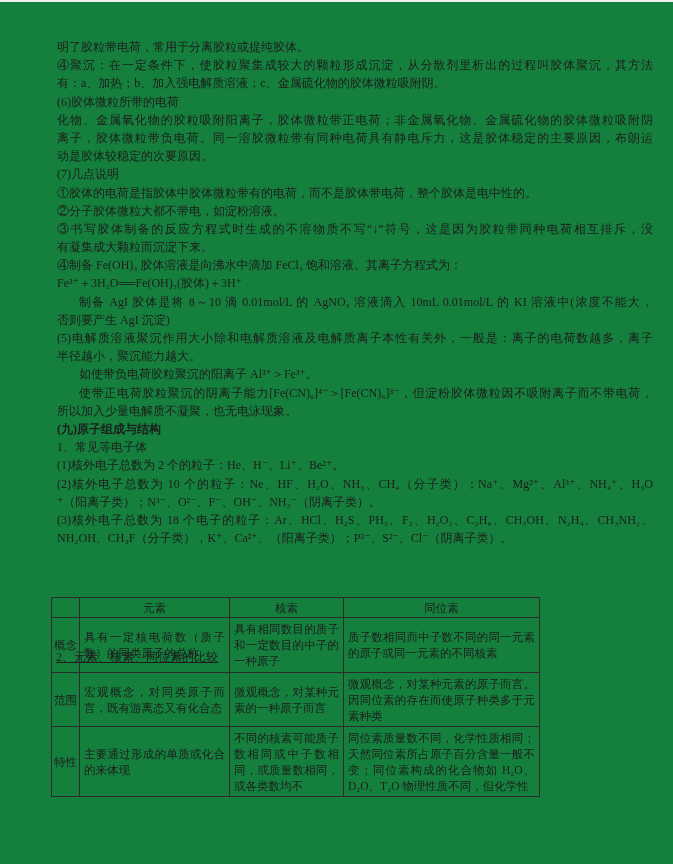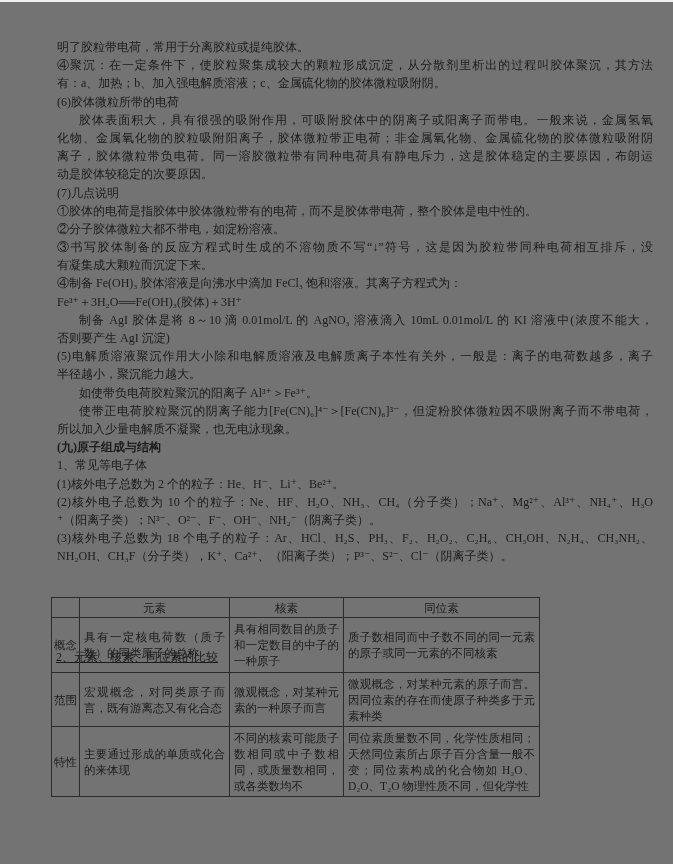--- a/index.html
+++ b/index.html
@@ -1,19 +1,19 @@
 <!DOCTYPE html>
 <html><head>
 <meta charset="utf-8">
 <style>
   html,body{margin:0;padding:0;background:#ffffff;}
   .page{
     position:relative;
     width:673px;height:864px;
-    background:#737373;
+    background:#15803d;
     overflow:hidden;
     font-family:"Liberation Serif","DejaVu Serif",serif;
     color:#1c1c1c;
   }
   .topline{
     position:absolute;left:0;top:0;width:673px;height:2px;
     background:#f0f0f0;
   }
   .textblock{
     position:absolute;left:57px;top:38px;width:596px;
@@ -57,21 +57,20 @@
 <body>
 
 <div class="page">
   <div class="topline"></div>
 
   <div class="textblock">
     <div class="ln">明了胶粒带电荷，常用于分离胶粒或提纯胶体。</div>
     <div class="ln j">④聚沉：在一定条件下，使胶粒聚集成较大的颗粒形成沉淀，从分散剂里析出的过程叫胶体聚沉，其方法</div>
     <div class="ln">有：a、加热；b、加入强电解质溶液；c、金属硫化物的胶体微粒吸附阴。</div>
     <div class="ln">(6)胶体微粒所带的电荷</div>
-    <div class="ln ind j">胶体表面积大，具有很强的吸附作用，可吸附胶体中的阴离子或阳离子而带电。一般来说，金属氢氧</div>
     <div class="ln j">化物、金属氧化物的胶粒吸附阳离子，胶体微粒带正电荷；非金属氧化物、金属硫化物的胶体微粒吸附阴</div>
     <div class="ln j">离子，胶体微粒带负电荷。同一溶胶微粒带有同种电荷具有静电斥力，这是胶体稳定的主要原因，布朗运</div>
     <div class="ln">动是胶体较稳定的次要原因。</div>
     <div class="ln">(7)几点说明</div>
     <div class="ln">①胶体的电荷是指胶体中胶体微粒带有的电荷，而不是胶体带电荷，整个胶体是电中性的。</div>
     <div class="ln">②分子胶体微粒大都不带电，如淀粉溶液。</div>
     <div class="ln j">③书写胶体制备的反应方程式时生成的不溶物质不写“↓”符号，这是因为胶粒带同种电荷相互排斥，没</div>
     <div class="ln">有凝集成大颗粒而沉淀下来。</div>
     <div class="ln">④制备 Fe(OH)₃ 胶体溶液是向沸水中滴加 FeCl₃ 饱和溶液。其离子方程式为：</div>
     <div class="ln">Fe³⁺＋3H₂O══Fe(OH)₃(胶体)＋3H⁺</div>

